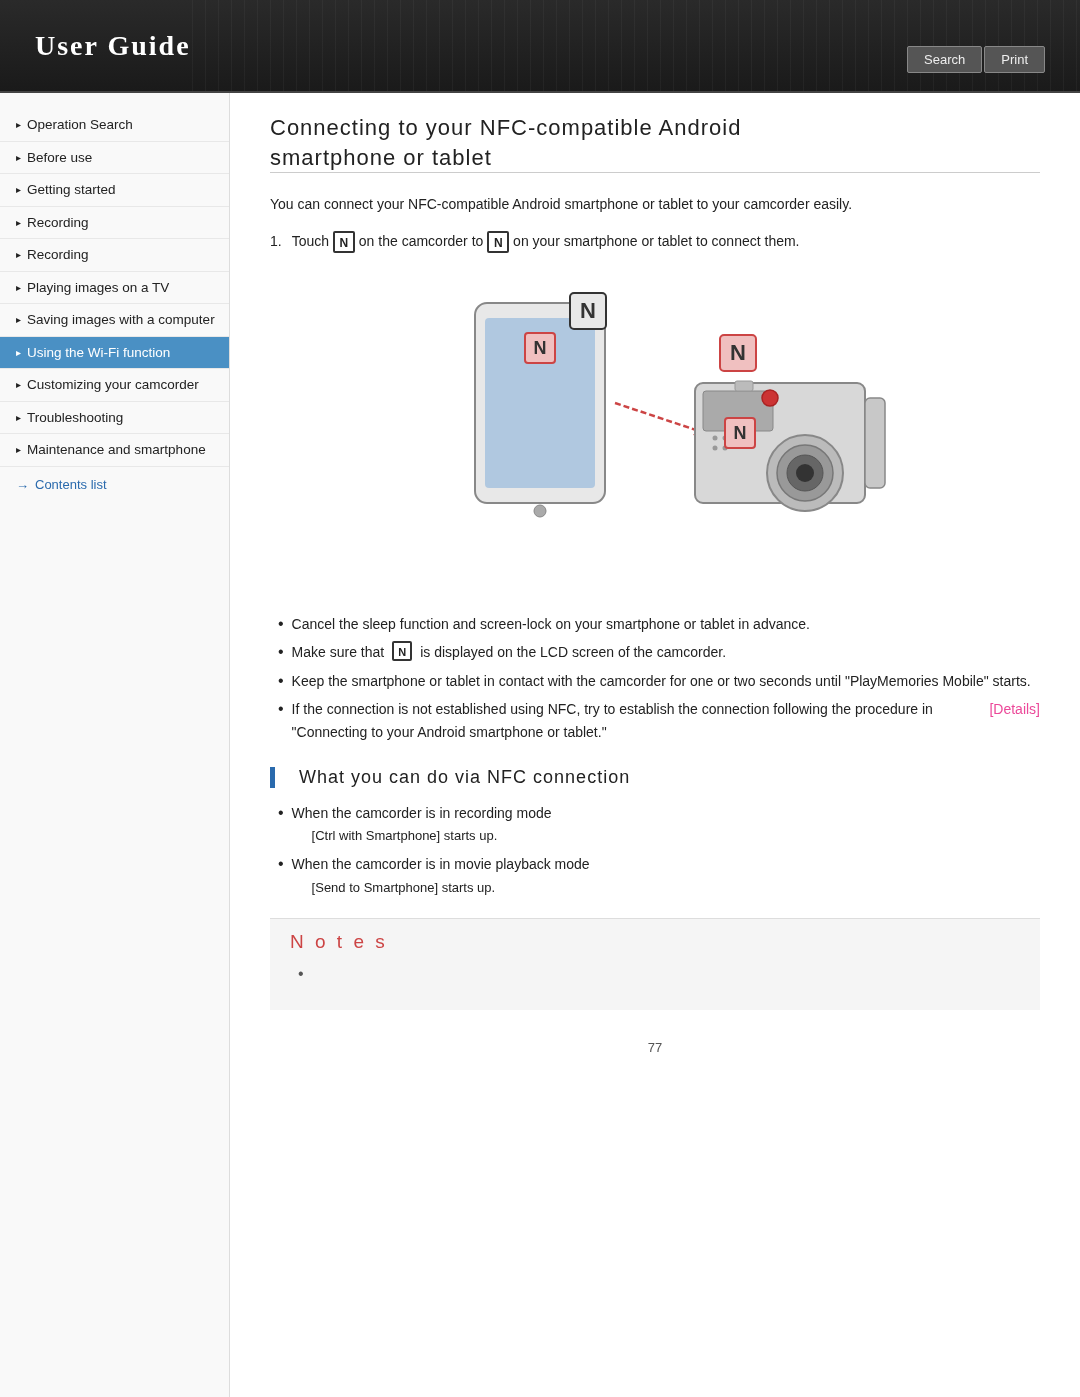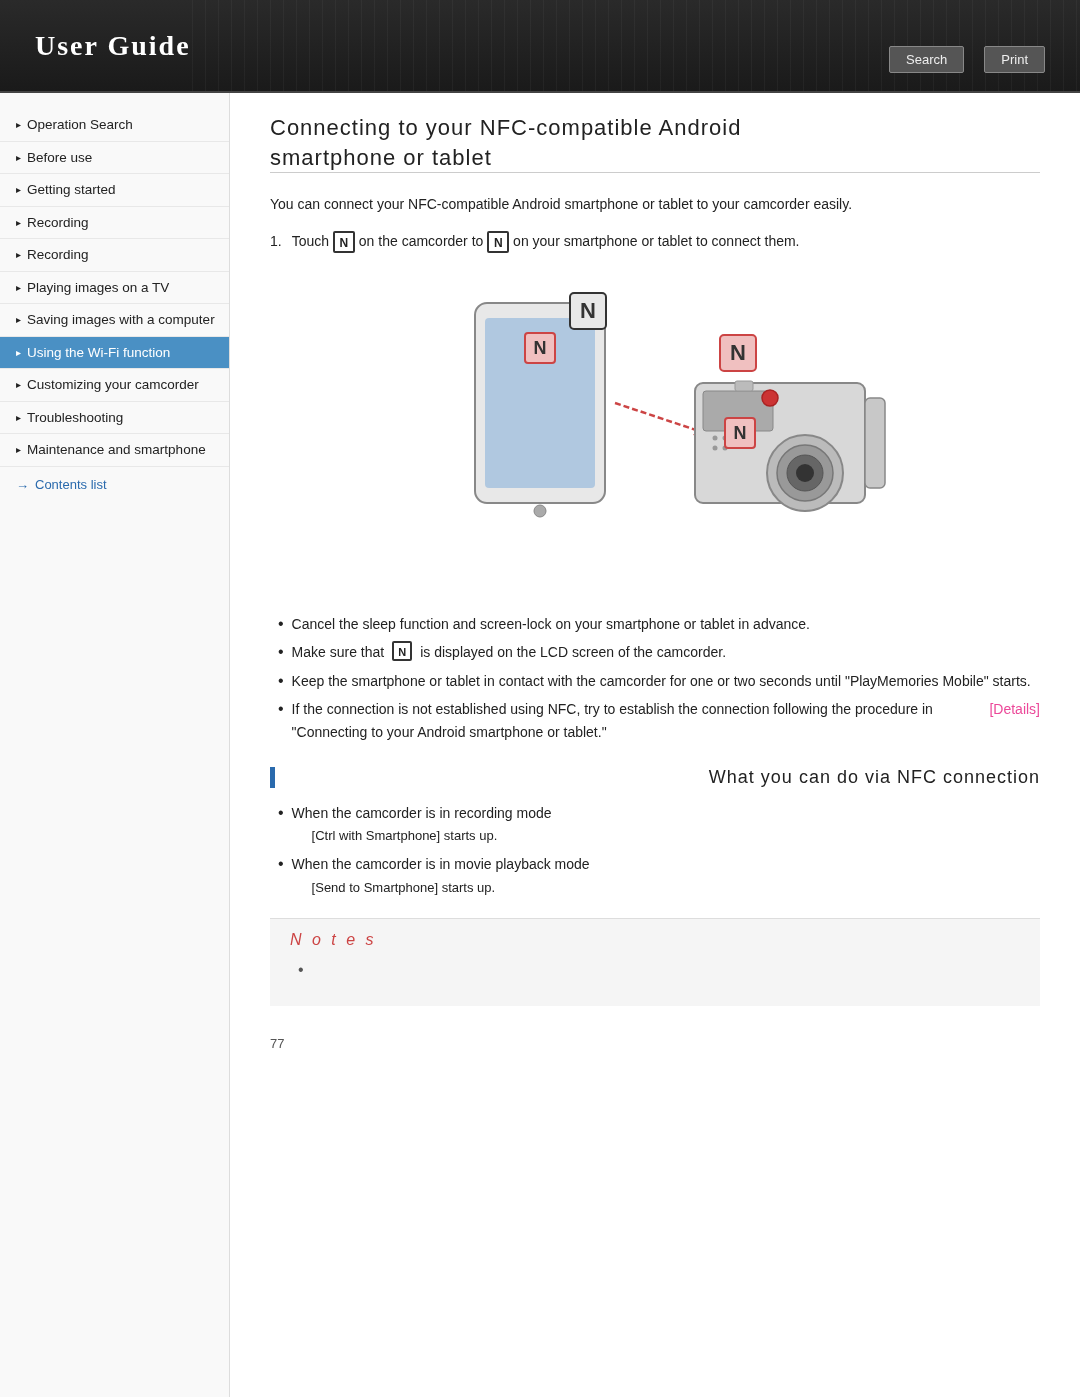--- a/index.html
+++ b/index.html
@@ -24,21 +24,21 @@
     }
     .header-title {
       font-size: 28px;
       font-weight: bold;
       color: #fff;
       letter-spacing: 2px;
       font-family: Georgia, serif;
     }
     .header-buttons {
       display: flex;
-      gap: 20px;
+      gap: 2px;
       z-index: 1;
       margin-top: 28px;
     }
     .header-btn {
       background: #555;
       color: #eee;
       border: 1px solid #888;
       padding: 5px 16px;
       font-size: 13px;
       cursor: pointer;
@@ -173,42 +173,41 @@
       line-height: 1.4;
     }
 
     
     .section-heading {
       font-size: 18px;
       letter-spacing: 1px;
       font-weight: normal;
       color: #222;
       border-left: 5px solid #2a6aad;
-      padding-left: 10px;
+      padding-left: 24px;
       margin: 24px 0 14px 0;
-      text-align: right;
     }
 
     
     .notes-box {
       background: #f5f5f5;
       border-top: 1px solid #ddd;
       padding: 12px 20px 8px 20px;
       margin-top: 20px;
     }
     .notes-label {
       color: #cc4444;
       letter-spacing: 3px;
-      font-size: 16px;
+      font-size: 19px;
       margin-bottom: 8px;
-      font-style: italic;
     }
 
     
     .page-number {
+      text-align: center;
       font-size: 13px;
       color: #555;
       margin-top: 30px;
       padding-bottom: 20px;
     }
 
     
     .link {
       color: #ec4899;
       cursor: pointer;

